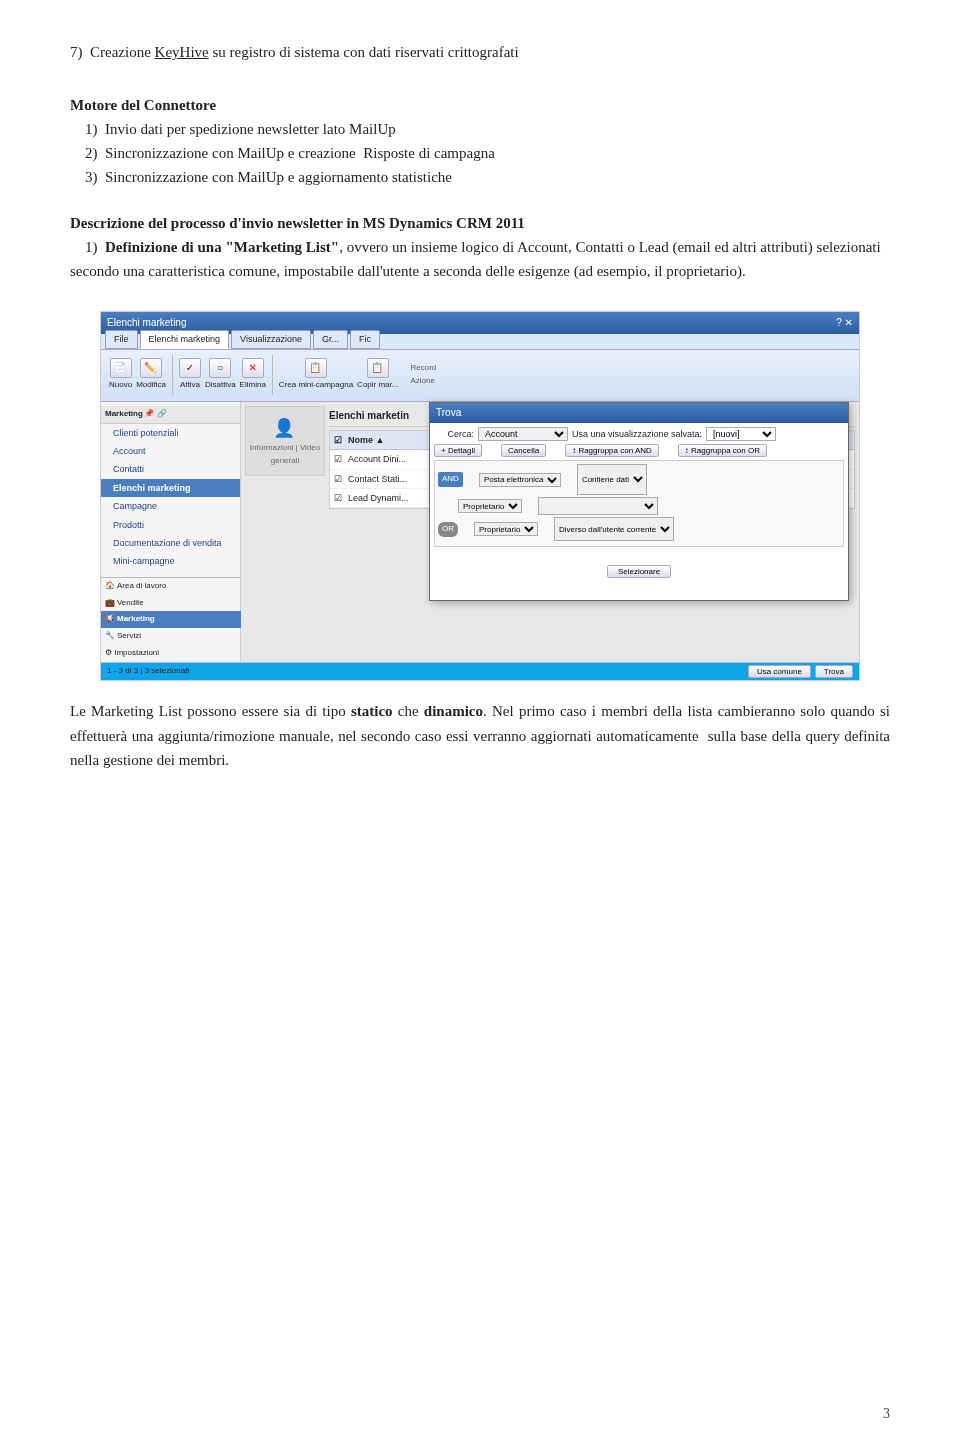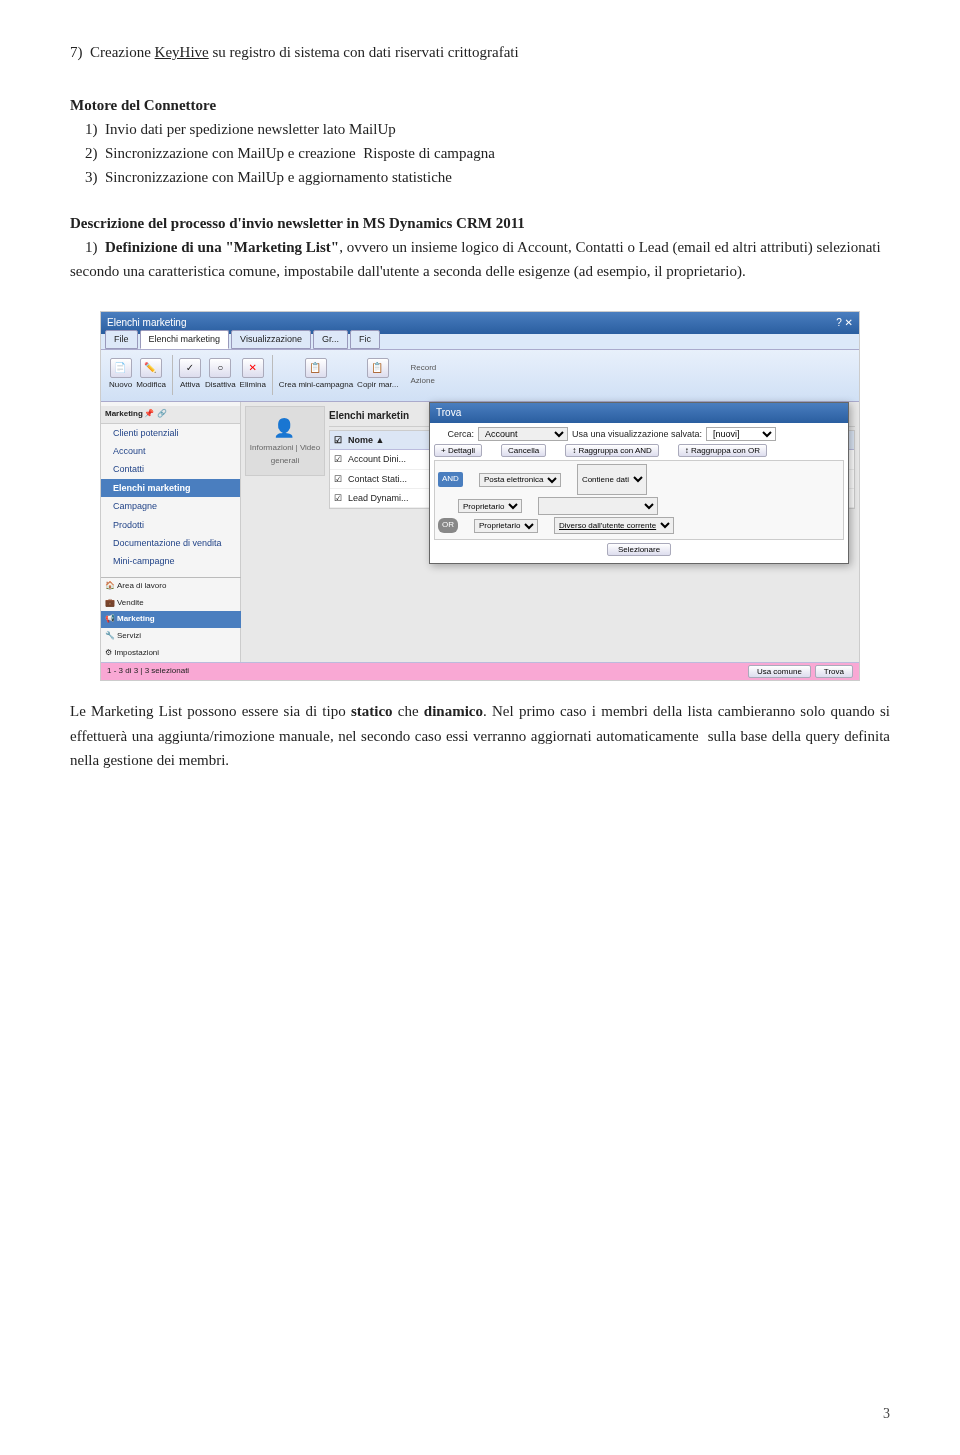--- a/index.html
+++ b/index.html
@@ -151,21 +151,21 @@
       border-bottom: 1px solid #eee;
     }
     .crm-check { width: 14px; }
     .crm-col { flex: 1; }
     .crm-status-bar {
       position: absolute;
       bottom: 0;
       left: 0;
       right: 0;
       height: 18px;
-      background: #f9a8d4;
+      background: #0ea5e9;
       border-top: 1px solid #bbd;
       display: flex;
       align-items: center;
       justify-content: space-between;
       padding: 0 6px;
       font-size: 8px;
     }
     .crm-status-btn {
       background: linear-gradient(to bottom, #fff, #dde);
       border: 1px solid #aab;
@@ -470,27 +470,27 @@
                   <select style="font-size:8px; border:1px solid #aaa; height:14px; padding:8px; width:120px;">
                     <option>Usuale all'utente corrente</option>
                   </select>
                 </div>
               </div>
               <div class="find-condition">
                 <span style="background:#888; color:white; padding:1px 4px; font-size:8px; border-radius:6px;">OR</span>
                 <select style="font-size:8px; border:1px solid #aaa; height:14px; padding:0;">
                   <option>Proprietario</option>
                 </select>
-                <select style="font-size:8px; border:1px solid #aaa; height:17px; padding:0; width:120px;text-decoration:underline;">
+                <select style="font-size:8px; border:1px solid #aaa; height:24px; padding:0; width:120px;">
                   <option>Diverso dall'utente corrente</option>
                 </select>
               </div>
             </div>
 
-            <div style="text-align:center; margin:3px 0;">
+            <div style="text-align:center; margin:18px 0;">
               <button class="find-select-btn">Selezionare</button>
             </div>
           </div>
         </div>
       </div>
 
       <div class="crm-status-bar">
         <span>1 - 3 di 3 | 3 selezionati</span>
         <div style="display:flex; gap:4px;">
           <button class="crm-status-btn">Usa comune</button>

